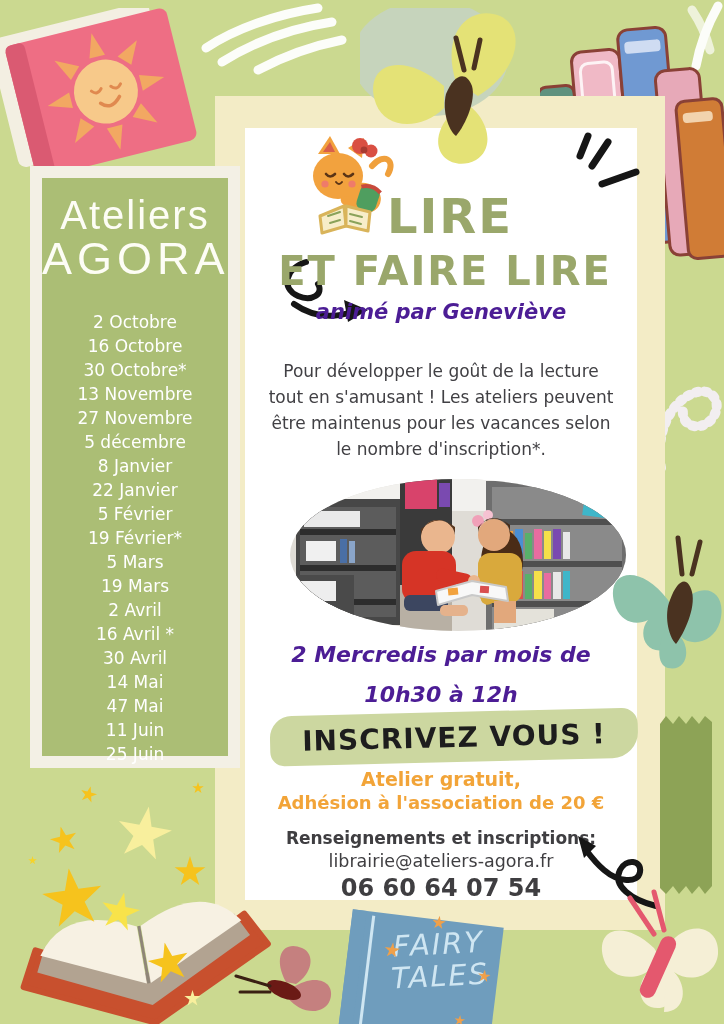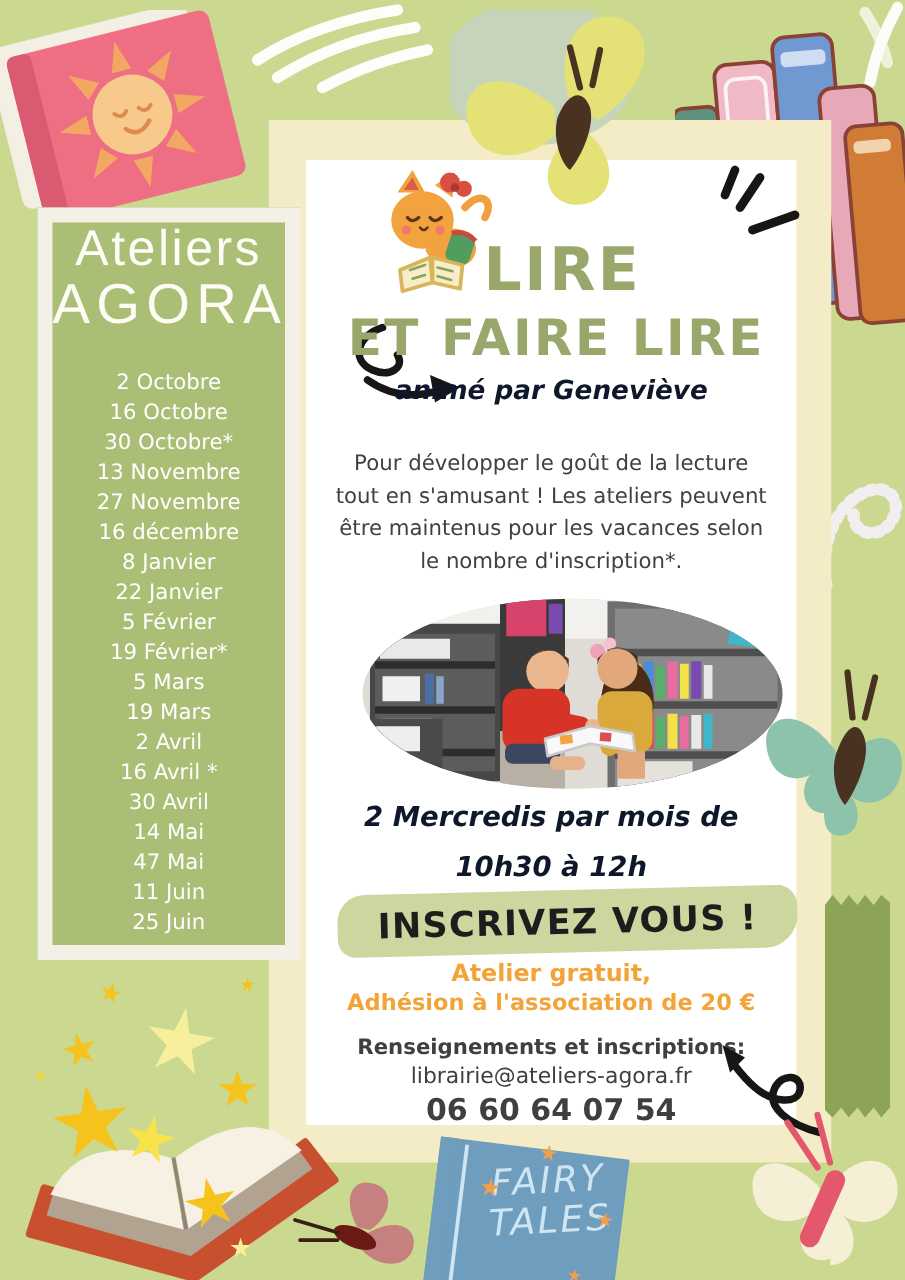--- a/index.html
+++ b/index.html
@@ -8,32 +8,32 @@
   .abs{position:absolute;}
   .ctr{text-align:center;}
 
   
   .card{left:215px;top:96px;width:450px;height:834px;background:#f3ecc6;}
   .card-inner{left:30px;top:32px;width:392px;height:772px;background:#ffffff;}
 
   
   .sidebar{left:30px;top:166px;width:210px;height:602px;background:#abbe75;
            border:12px solid #f3f0e5;box-sizing:border-box;}
-  .sb-title1{color:#fdfdf5;font-family:"Liberation Sans",sans-serif;
+  .sb-title1{margin-top:16px;color:#fdfdf5;font-family:"Liberation Sans",sans-serif;
              font-weight:300;font-size:40px;letter-spacing:2px;line-height:42px;}
   .sb-title2{color:#fdfdf5;font-family:"Liberation Sans",sans-serif;font-weight:400;
              font-size:45px;letter-spacing:5px;line-height:46px;}
   .dates{margin-top:28px;}
   .date-item{color:#ffffff;font-size:17px;line-height:24px;}
 
   
   .title{color:#9aa76b;font-weight:bold;letter-spacing:2px;margin-top:20px;}
   .title1{left:300px;top:168px;width:300px;font-size:48px;}
   .title2{left:245px;top:228px;width:400px;font-size:40px;}
-  .script{color:#0f172a;font-style:italic;font-weight:bold;}
+  .script{color:#4c1d95;font-style:italic;font-weight:bold;}
   .subtitle{left:245px;top:300px;width:392px;font-size:21px;}
   .desc{left:245px;top:358px;width:392px;color:#414044;font-size:17px;line-height:26px;}
   .sched1{left:245px;top:642px;width:392px;font-size:22px;}
   .sched2{left:245px;top:682px;width:392px;font-size:22px;}
   .cta{left:270px;top:712px;width:368px;height:50px;background:#ccd7a0;
        border-radius:22px 16px 26px 14px;transform:rotate(-1.4deg);
        display:flex;align-items:center;justify-content:center;}
   .cta span{color:#1d1d1d;font-weight:bold;font-size:28px;letter-spacing:1px;}
   .price1{left:245px;top:768px;width:392px;color:#f2a438;font-weight:bold;font-size:19px;}
   .price2{left:245px;top:792px;width:392px;color:#f2a438;font-weight:bold;font-size:18px;}
@@ -275,21 +275,21 @@
 
   <div class="abs sidebar ctr" style="z-index:7">
     <div class="sb-title1">Ateliers</div>
     <div class="sb-title2">AGORA</div>
     <div class="dates">
         <div class="date-item">2 Octobre</div>
         <div class="date-item">16 Octobre</div>
         <div class="date-item">30 Octobre*</div>
         <div class="date-item">13 Novembre</div>
         <div class="date-item">27 Novembre</div>
-        <div class="date-item">16 décembre</div>
+        <div class="date-item">5 décembre</div>
         <div class="date-item">8 Janvier</div>
         <div class="date-item">22 Janvier</div>
         <div class="date-item">5 Février</div>
         <div class="date-item">19 Février*</div>
         <div class="date-item">5 Mars</div>
         <div class="date-item">19 Mars</div>
         <div class="date-item">2 Avril</div>
         <div class="date-item">16 Avril *</div>
         <div class="date-item">30 Avril</div>
         <div class="date-item">14 Mai</div>

